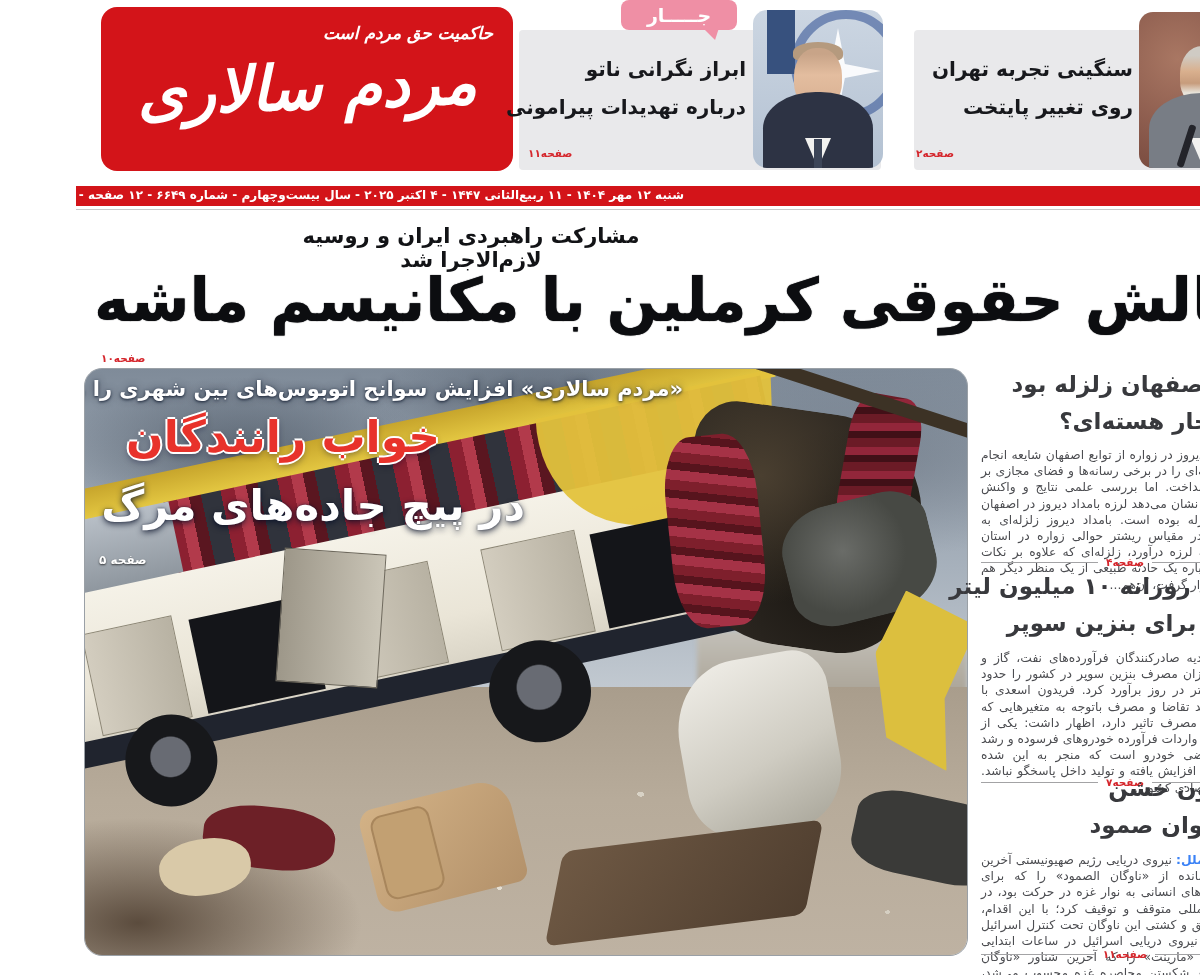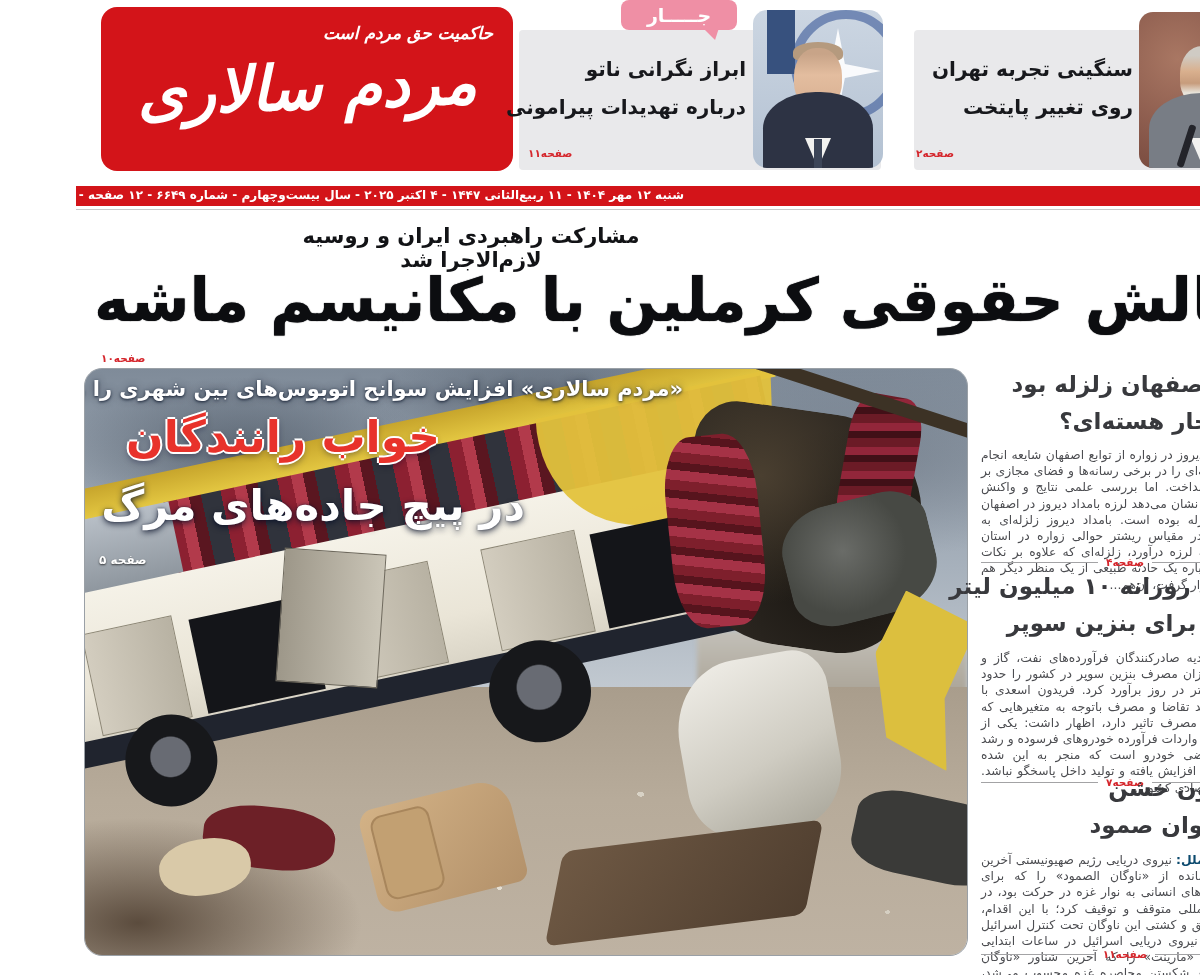--- a/index.html
+++ b/index.html
@@ -170,21 +170,21 @@
   
   .col-h { left:905px; width:288px; text-align:right; font-size:23px; font-weight:bold;
     color:#38393d; line-height:37px; letter-spacing:-0.5px; white-space:nowrap; }
   .col-b { left:905px; width:288px; font-size:12.3px; line-height:16.2px;
     color:#4c4d51; text-align:justify; }
   .divider { left:905px; width:288px; display:flex; align-items:center; gap:8px; }
   .divider .ln { flex:1; height:1px; background:#a3a3a5; }
   .a1h { top:366px; } .a1b { top:447px; } .d1 { top:556px; }
   .a2h { top:568px; } .a2b { top:650px; } .d2 { top:776px; }
   .a3h { top:770px; } .a3b { top:852px; } .d3 { top:948px; }
-  .leadin { font-weight:bold; color:#0c4a6e; }
+  .leadin { font-weight:bold; color:#3b82f6; }
 </style>
 </head>
 <body>
 
 <div class="abs masthead">
   <div class="abs tagline">حاکمیت حق مردم است</div>
   <div class="abs logo">مردم سالاری</div>
 </div>
 
 <div class="abs graybox gb1"></div>

